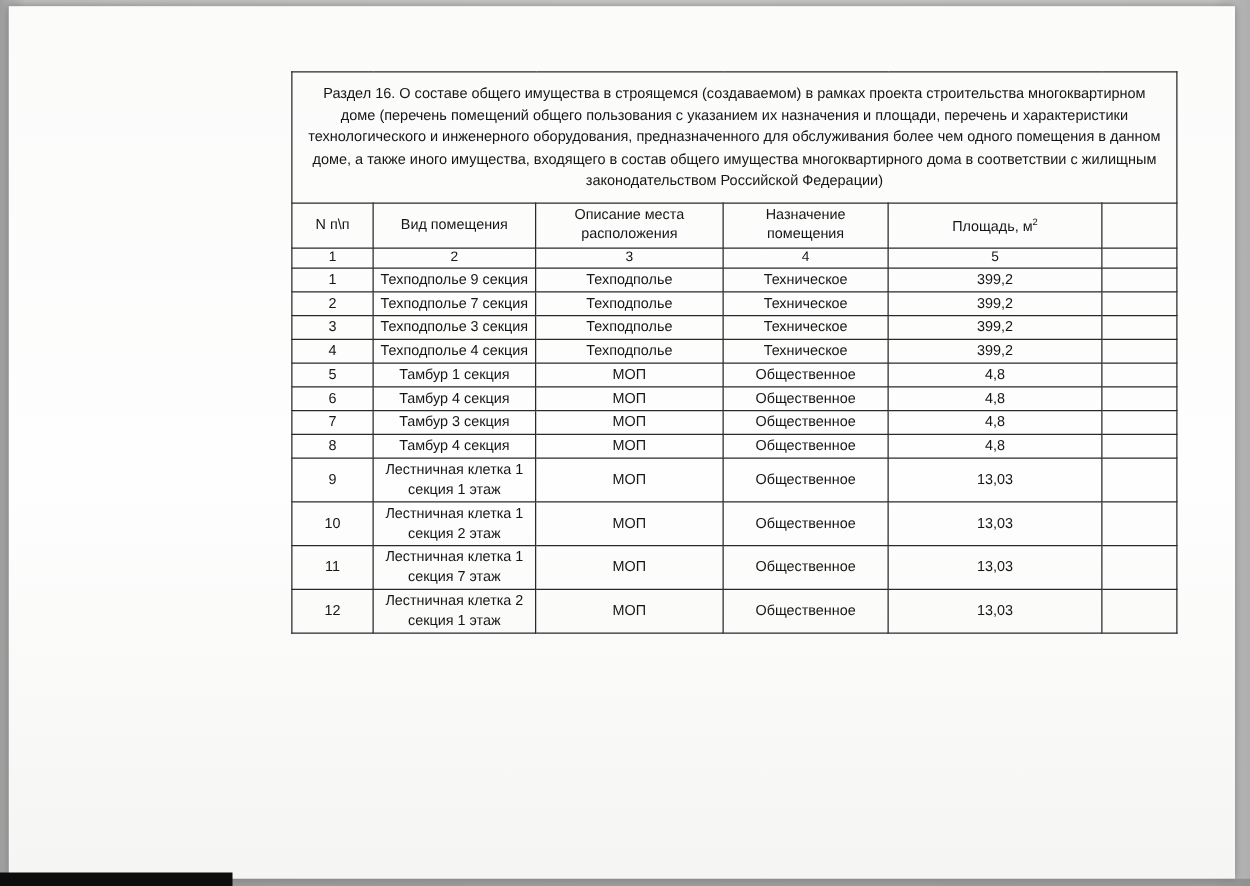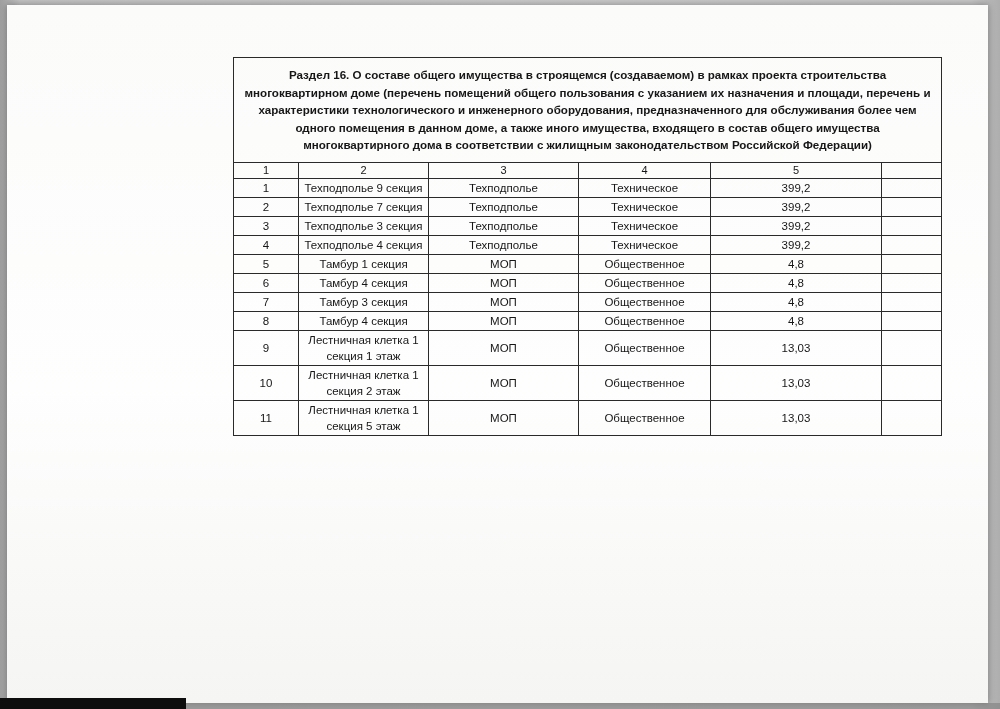--- a/index.html
+++ b/index.html
@@ -28,21 +28,21 @@
   }
   .doc-table td {
     border: 1px solid #2a2a2a;
     text-align: center;
     vertical-align: middle;
     padding: 1px 3px;
     font-size: 11.5px;
     line-height: 16px;
   }
   .title-cell {
-    font-weight: bold;
+    font-weight: normal;
     padding: 8px 10px !important;
     font-size: 11.6px !important;
     line-height: 17.5px !important;
   }
   .subtitle-cell {
     font-weight: bold;
     height: 30px;
   }
   .header-row td {
     height: 36px;
@@ -79,20 +79,30 @@
         <col style="width:130px">
         <col style="width:150px">
         <col style="width:132px">
         <col style="width:171px">
         <col style="width:60px">
       </colgroup>
       <tbody>
         <tr>
           <td colspan="6" class="title-cell">Раздел 16. О составе общего имущества в строящемся (создаваемом) в рамках проекта строительства многоквартирном доме (перечень помещений общего пользования с указанием их назначения и площади, перечень и характеристики технологического и инженерного оборудования, предназначенного для обслуживания более чем одного помещения в данном доме, а также иного имущества, входящего в состав общего имущества многоквартирного дома в соответствии с жилищным законодательством Российской Федерации)</td>
         </tr>
+        <tr class="header-row">
+          <td>N п\п</td>
+          <td>Вид помещения</td>
+          <td class="prewrap">Описание места
+расположения</td>
+          <td class="prewrap">Назначение
+помещения</td>
+          <td><span>Площадь, м</span><sup>2</sup></td>
+          <td></td>
+        </tr>
         <tr class="num-row">
           <td>1</td>
           <td>2</td>
           <td>3</td>
           <td>4</td>
           <td>5</td>
           <td></td>
         </tr>
       </tbody>
       <tbody>
@@ -171,21 +181,29 @@
           <tr>
             <td>10</td>
             <td>Лестничная клетка 1 секция 2 этаж</td>
             <td>МОП</td>
             <td>Общественное</td>
             <td>13,03</td>
             <td></td>
           </tr>
           <tr>
             <td>11</td>
-            <td>Лестничная клетка 1 секция 5 этаж</td>
+            <td>Лестничная клетка 1 секция 7 этаж</td>
+            <td>МОП</td>
+            <td>Общественное</td>
+            <td>13,03</td>
+            <td></td>
+          </tr>
+          <tr>
+            <td>12</td>
+            <td>Лестничная клетка 2 секция 1 этаж</td>
             <td>МОП</td>
             <td>Общественное</td>
             <td>13,03</td>
             <td></td>
           </tr>
         </tbody>
     </table>
   </div>
 </div>
 <div class="scan-strip-right"></div>

